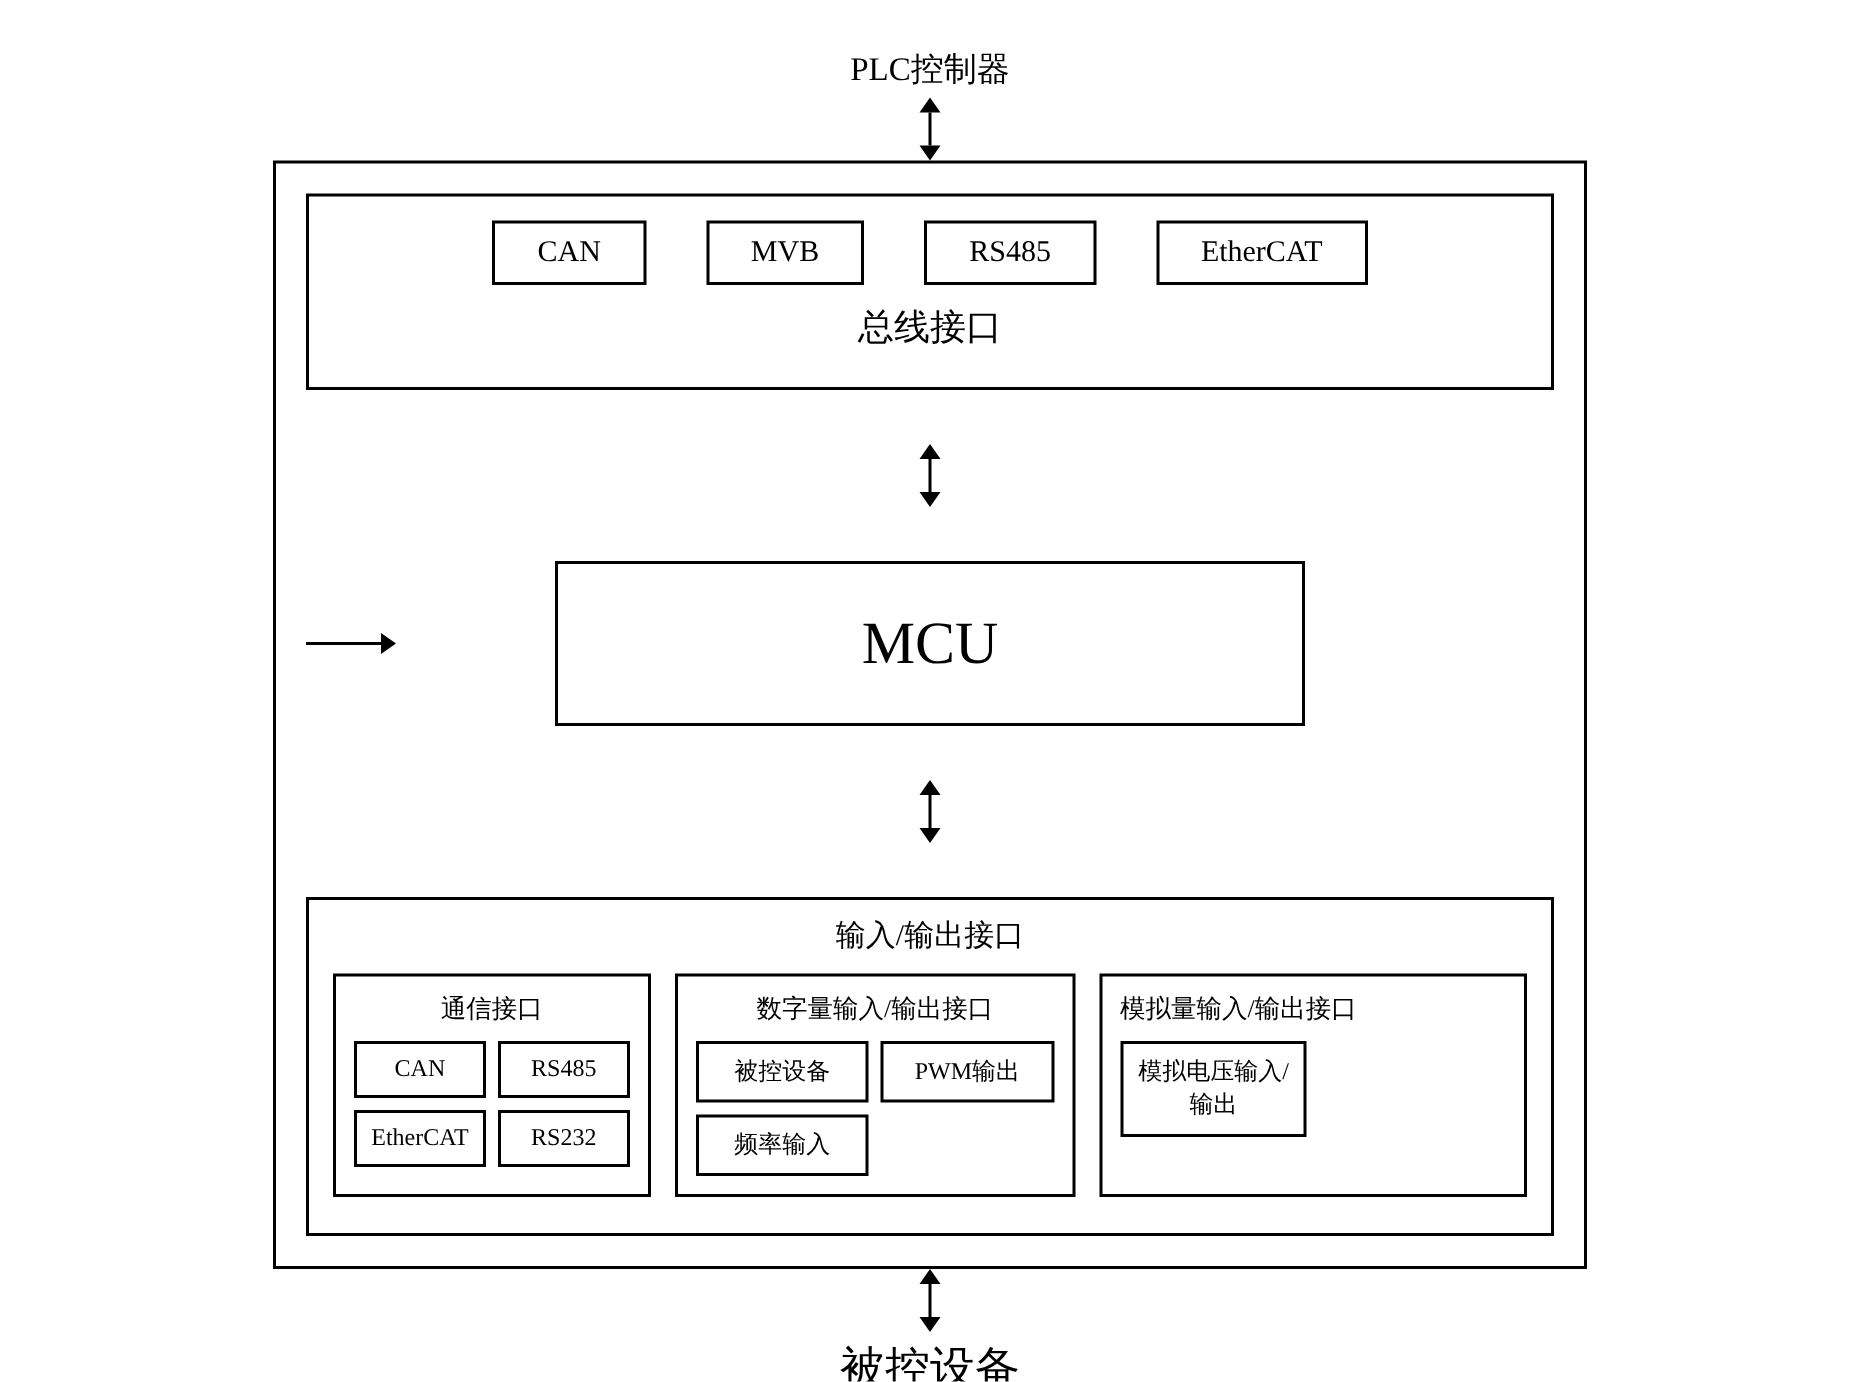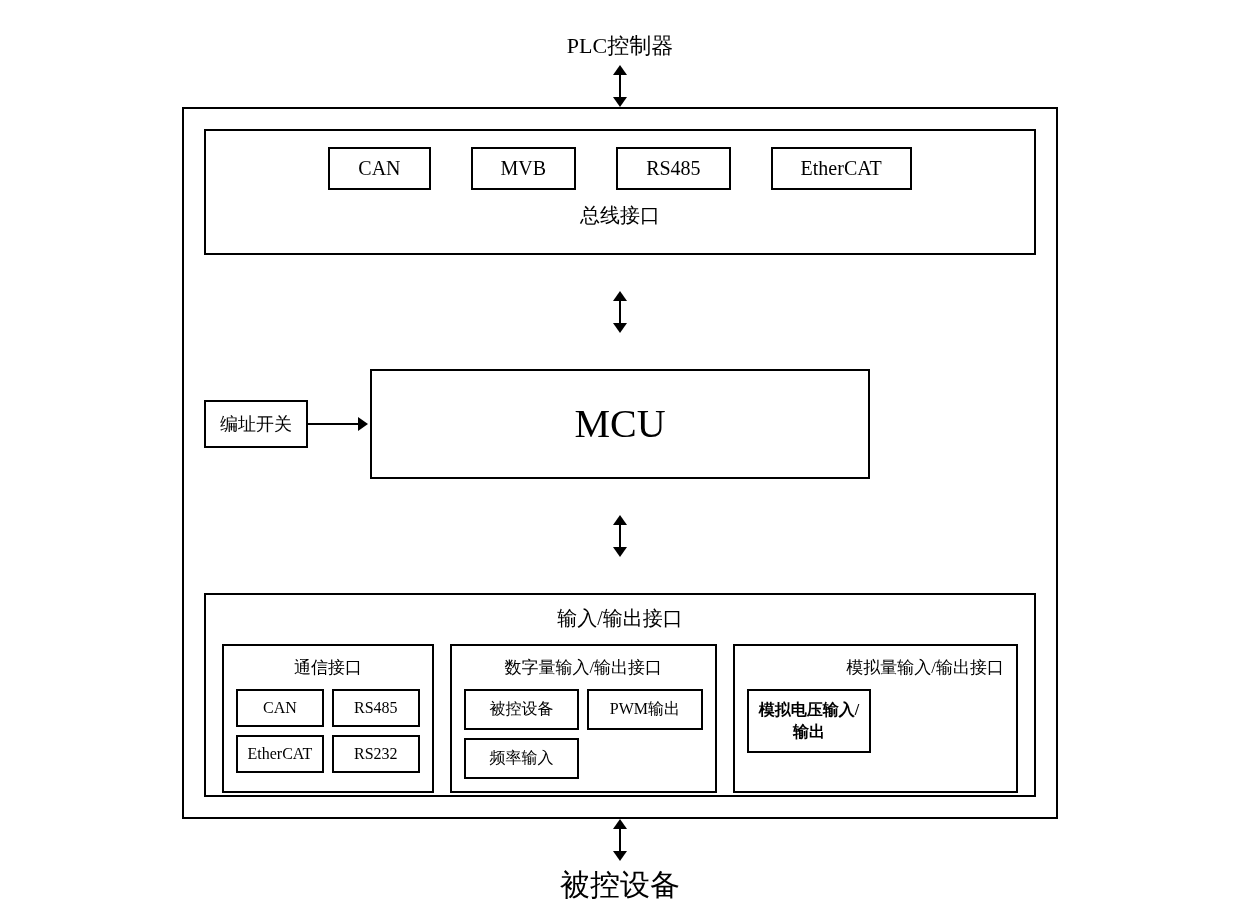--- a/index.html
+++ b/index.html
@@ -87,21 +87,21 @@
 
     .bus-item-box {
       border: 2px solid #000;
       padding: 8px 28px;
       font-size: 20px;
       min-width: 90px;
       text-align: center;
     }
 
     .bus-label {
-      font-size: 20px;
+      font-size: 24px;
       text-align: center;
     }
 
     
     .mcu-row {
       display: flex;
       flex-direction: row;
       align-items: center;
       width: 100%;
       position: relative;
@@ -150,21 +150,21 @@
       align-items: center;
       justify-content: center;
       font-size: 40px;
       font-weight: normal;
     }
 
     
     .io-outer-box {
       border: 2px solid #000;
       width: 100%;
-      padding: 10px 16px 2px 16px;
+      padding: 10px 16px 24px 16px;
       display: flex;
       flex-direction: column;
       align-items: center;
     }
 
     .io-label {
       font-size: 20px;
       margin-bottom: 12px;
       text-align: center;
     }
@@ -231,29 +231,28 @@
       text-align: center;
     }
 
     
     .analog-section {
       border: 2px solid #000;
       padding: 10px 12px 12px 12px;
       flex: 1.4;
       display: flex;
       flex-direction: column;
-      align-items: flex-end;
+      align-items: flex-start;
     }
 
     .analog-grid {
       display: grid;
       grid-template-columns: 1fr 1fr;
       gap: 8px;
       width: 100%;
-      font-weight: bold;
     }
 
     .analog-item-box {
       border: 2px solid #000;
       padding: 8px 6px;
       font-size: 16px;
       text-align: center;
       line-height: 1.4;
     }
 
@@ -304,21 +303,20 @@
     </div>
 
     <div class="arrow-both-container">
       <div class="arrow-up-head"></div>
       <div class="arrow-line" style="height:22px;"></div>
       <div class="arrow-down-head"></div>
     </div>
 
     <div class="mcu-row">
       <div class="addr-switch-group">
-        <div class="addr-switch-box">编址开关</div>
         <div class="arrow-right">
           <div class="arrow-right-line"></div>
           <div class="arrow-right-head"></div>
         </div>
       </div>
       <div class="mcu-box">MCU</div>
     </div>
 
     <div class="arrow-both-container">
       <div class="arrow-up-head"></div>

